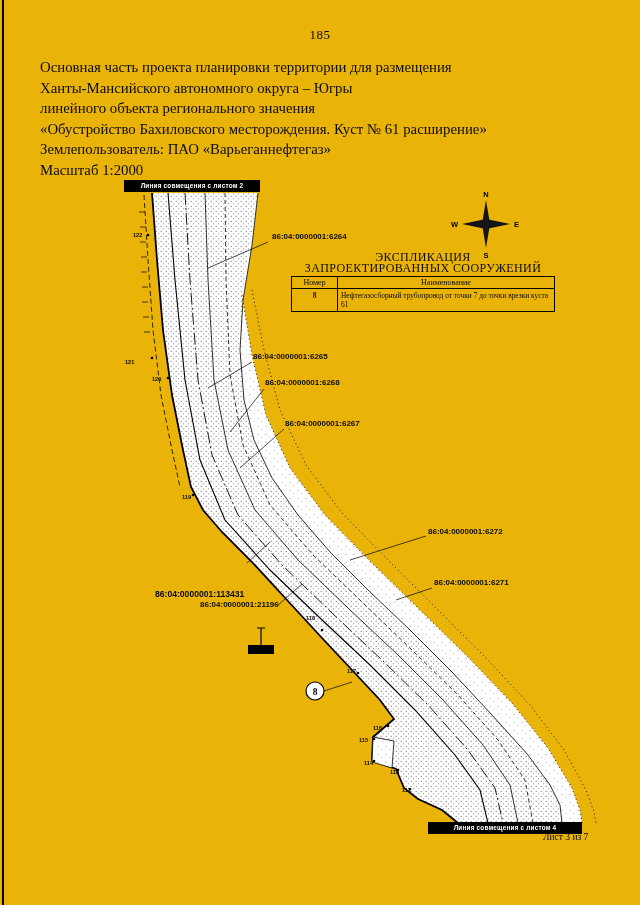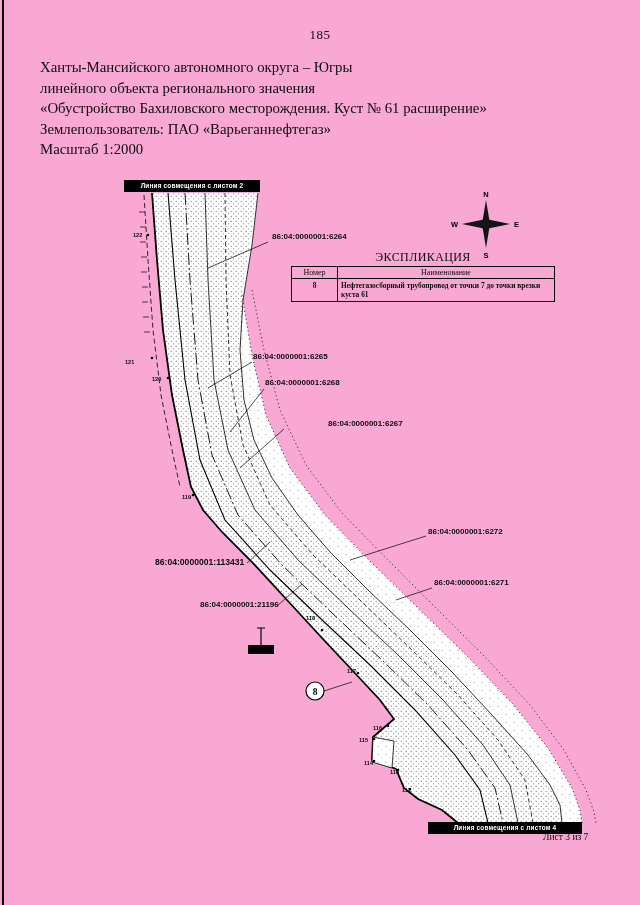--- a/index.html
+++ b/index.html
@@ -1,37 +1,37 @@
 <!DOCTYPE html>
 <html><head>
 <meta charset="utf-8">
 <style>
   * { margin:0; padding:0; box-sizing:border-box; }
   html,body { background:#9a9a9a; }
   .page {
     position:relative; width:640px; height:905px; margin:0 auto;
-    background:#f9a8d4; color:#0c0c0c; overflow:hidden;
+    background:#eab308; color:#0c0c0c; overflow:hidden;
     font-family:"Liberation Serif", serif;
   }
   .scan-edge { position:absolute; left:2px; top:0; width:2px; height:100%; background:#000; }
   .page-number { position:absolute; top:27px; left:0; width:100%; text-align:center; font-size:13px; letter-spacing:.5px; }
   .header-block { position:absolute; left:40px; top:57px; width:570px; font-size:14.8px; line-height:20.6px; font-weight:500; }
   .map-svg { position:absolute; left:0; top:0; }
   .match-line {
     position:absolute; height:12px; background:#000; color:#fff;
     font-family:"Liberation Sans", sans-serif; font-size:6.4px; font-weight:bold;
     line-height:12px; text-align:center; letter-spacing:.2px;
   }
   .match-line-top { left:124px; top:180px; width:136px; }
   .match-line-bottom { left:428px; top:822px; width:154px; }
   .sheet-label { position:absolute; left:543px; top:832px; font-size:9.5px; }
   .explication { position:absolute; left:291px; top:252px; width:264px; font-family:"Liberation Serif", serif; }
   .expl-title { text-align:center; font-size:12px; letter-spacing:.4px; line-height:10.5px; }
   .expl-table { border-collapse:collapse; width:100%; margin-top:3px; }
-  .expl-table th, .expl-table td { border:1px solid #000; vertical-align:top;font-weight:bold; }
+  .expl-table th, .expl-table td { border:1px solid #000; vertical-align:top; }
   .expl-table th { font-size:8px; font-weight:normal; text-align:center; padding:1px 2px; }
   .expl-table td { font-size:7.4px; padding:2px 3px; line-height:9px; }
   .expl-table td.num { width:46px; text-align:center; font-weight:bold; }
   .cad-label {
     position:absolute; font-family:"Liberation Sans", sans-serif;
     font-size:8px; font-weight:bold; white-space:nowrap;
   }
   .cad-label.big { font-size:8.6px; }
   .pt-label {
     position:absolute; font-family:"Liberation Sans", sans-serif;
@@ -40,20 +40,21 @@
 </style>
 </head>
 <body>
 
 <div class="page">
   <div class="scan-edge"></div>
 
   <div class="page-number">185</div>
 
   <div class="header-block">
+    <div>Основная часть проекта планировки территории для размещения</div>
     <div>Ханты-Мансийского автономного округа – Югры</div>
     <div>линейного объекта регионального значения</div>
     <div>«Обустройство Бахиловского месторождения. Куст № 61 расширение»</div>
     <div>Землепользователь: ПАО «Варьеганнефтегаз»</div>
     <div>Масштаб 1:2000</div>
   </div>
 
   <svg class="map-svg" width="640" height="905" viewBox="0 0 640 905" xmlns="http://www.w3.org/2000/svg">
     <defs>
       <pattern id="stip1" width="5" height="5" patternUnits="userSpaceOnUse">
@@ -149,44 +150,45 @@
     </g>
   </svg>
 
   <div class="match-line match-line-top">Линия совмещения с листом 2</div>
   <div class="match-line match-line-bottom">Линия совмещения с листом 4</div>
   <div class="sheet-label">Лист 3 из 7</div>
 
   <div class="explication">
     <div class="expl-title">
       <div>ЭКСПЛИКАЦИЯ</div>
+      <div>ЗАПРОЕКТИРОВАННЫХ СООРУЖЕНИЙ</div>
     </div>
     <table class="expl-table">
       <thead>
         <tr>
           <th>Номер</th>
           <th>Наименование</th>
         </tr>
       </thead>
       <tbody>
         <tr>
           <td class="num">8</td>
           <td>Нефтегазосборный трубопровод от точки 7 до точки врезки куста 61</td>
         </tr>
       </tbody>
     </table>
   </div>
 
   <div class="cad-label" style="left:272px; top:232px;">86:04:0000001:6264</div>
   <div class="cad-label" style="left:253px; top:352px;">86:04:0000001:6265</div>
   <div class="cad-label" style="left:265px; top:378px;">86:04:0000001:6268</div>
-  <div class="cad-label" style="left:285px; top:419px;margin-left:43px;">86:04:0000001:6267</div>
+  <div class="cad-label" style="left:285px; top:419px;">86:04:0000001:6267</div>
   <div class="cad-label" style="left:428px; top:527px;">86:04:0000001:6272</div>
   <div class="cad-label" style="left:434px; top:578px;">86:04:0000001:6271</div>
-  <div class="cad-label big" style="left:155px; top:557px;">86:04:0000001:113431</div>
+  <div class="cad-label big" style="left:155px; top:589px;">86:04:0000001:113431</div>
   <div class="cad-label" style="left:200px; top:600px;">86:04:0000001:21196</div>
 
   <div class="pt-label" style="left:133px; top:232px;">122</div>
   <div class="pt-label" style="left:125px; top:359px;">121</div>
   <div class="pt-label" style="left:152px; top:376px;">120</div>
   <div class="pt-label" style="left:182px; top:494px;">119</div>
   <div class="pt-label" style="left:306px; top:615px;">118</div>
   <div class="pt-label" style="left:347px; top:668px;">117</div>
   <div class="pt-label" style="left:373px; top:725px;">116</div>
   <div class="pt-label" style="left:359px; top:737px;">115</div>

